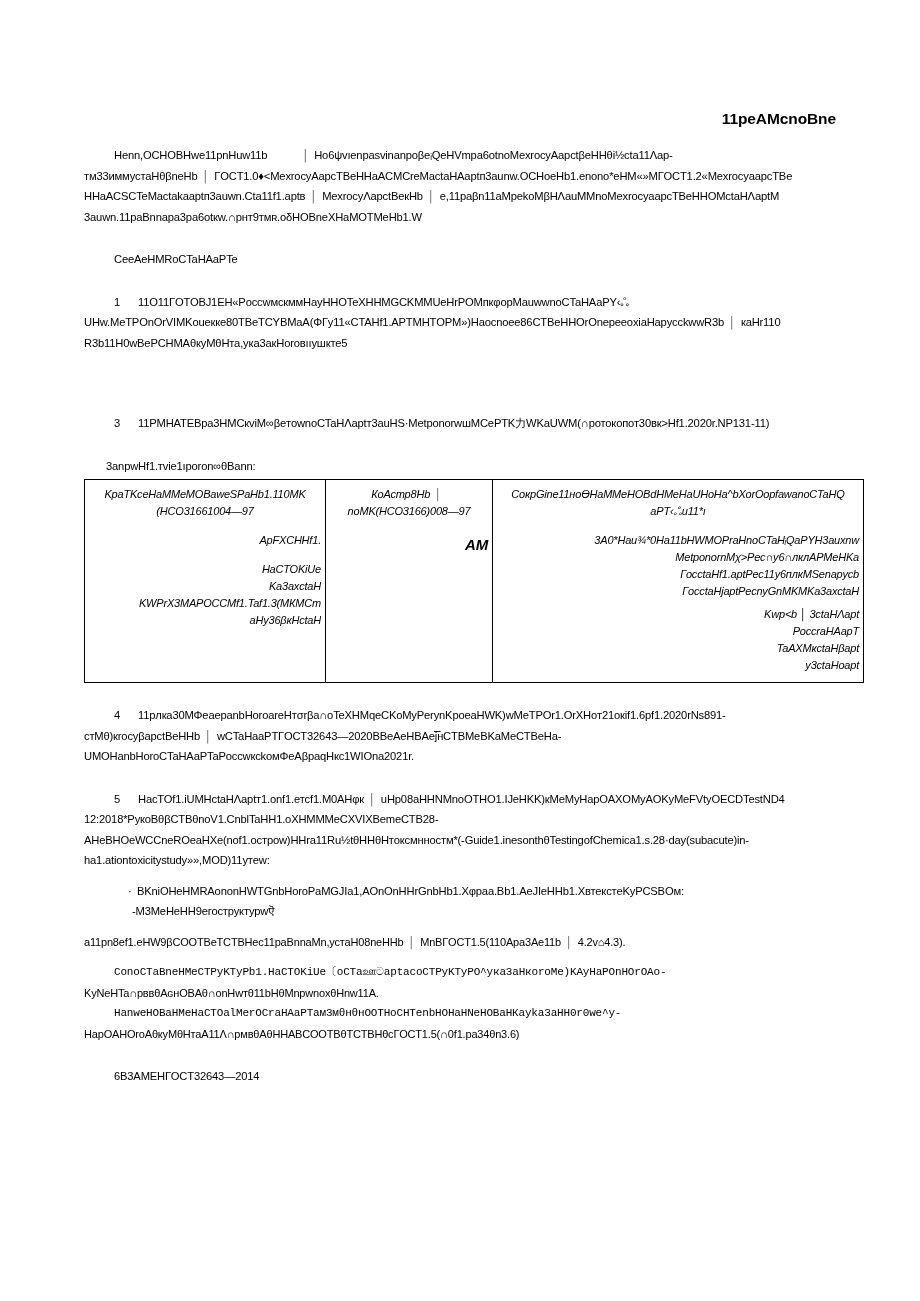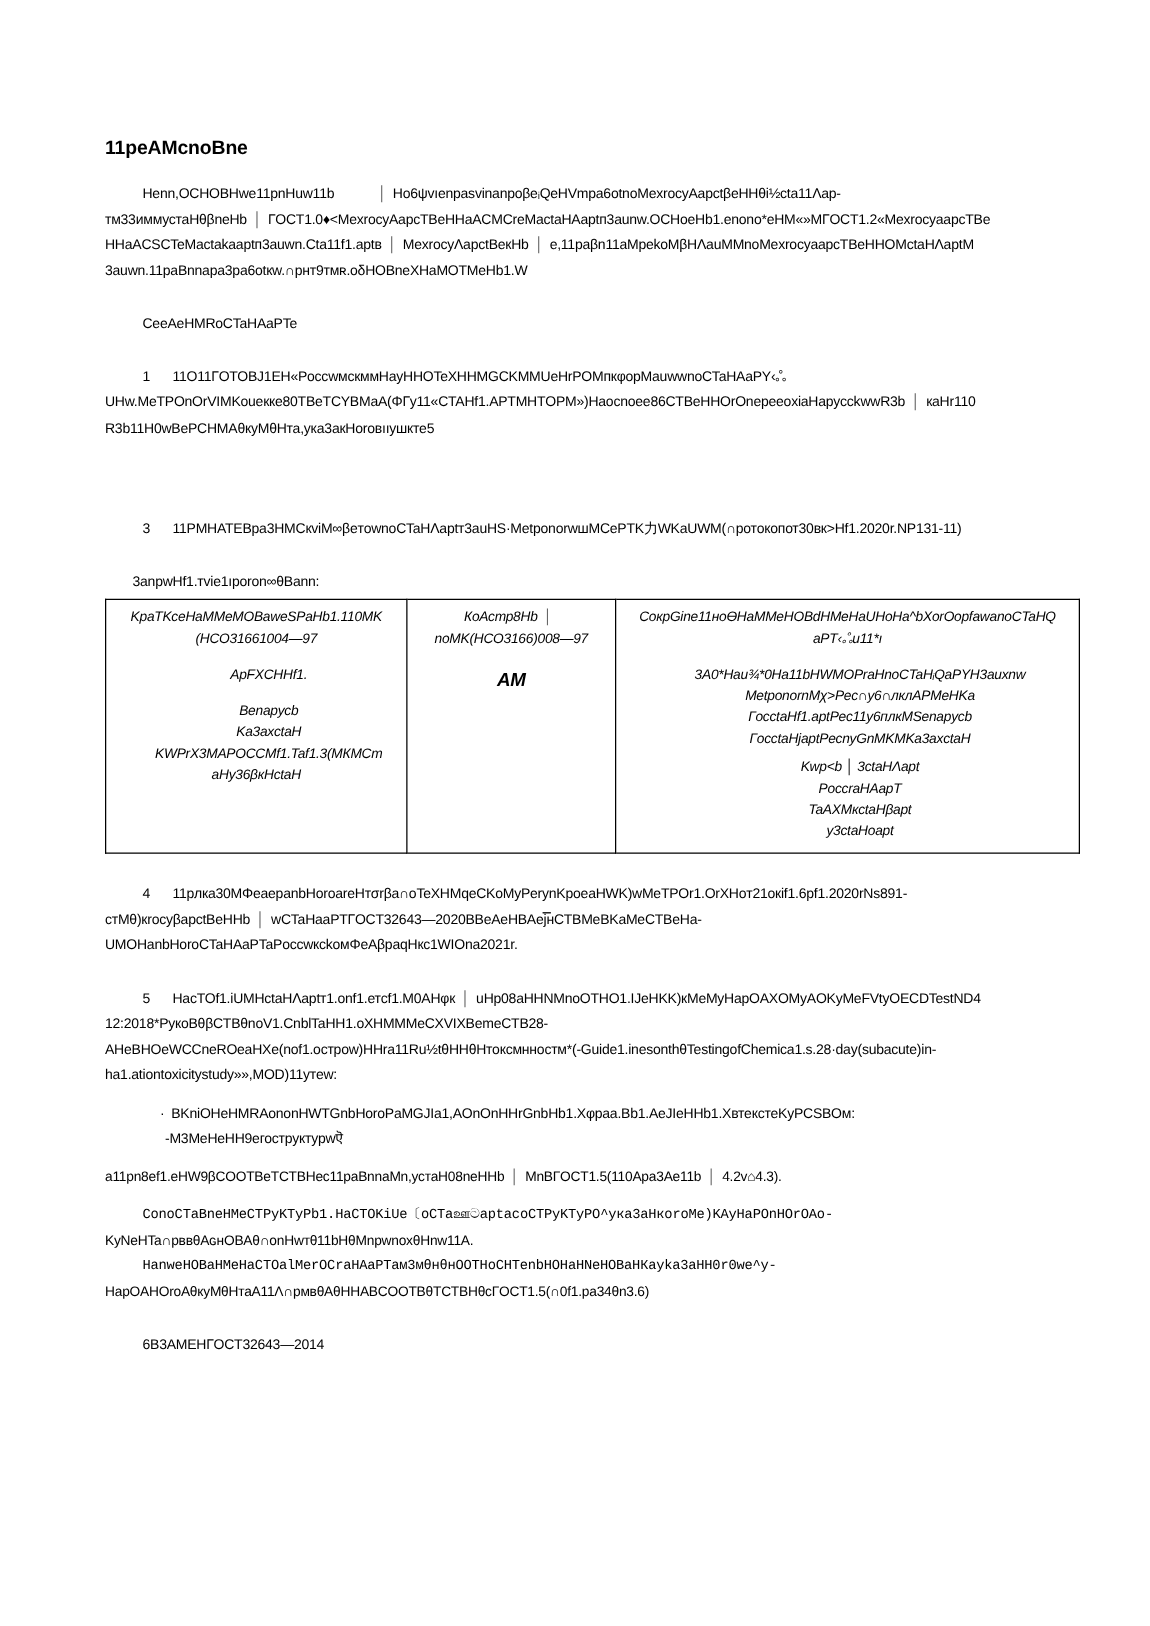--- a/index.html
+++ b/index.html
@@ -24,21 +24,21 @@
   }
   .content {
     position: absolute;
     left: 84px;
     top: 0;
     width: 752px;
   }
 
   
   .doc-title {
-    text-align: left;
+    text-align: right;
     font-size: 15.5px;
     font-weight: bold;
     margin: 110px 0 0 0;
     letter-spacing: -0.1px;
   }
 
   
   .para {
     font-size: 11.2px;
     line-height: 20.5px;
@@ -106,27 +106,27 @@
   table.gost-table td {
     border: 1.1px solid #000;
     vertical-align: top;
     padding: 6px 4px 8px 4px;
     line-height: 17px;
   }
   .col-a { width: 232px; }
   .col-b { width: 158px; }
   .col-c { width: 362px; }
   .cell-center { text-align: center; font-style: italic; }
-  .cell-left { text-align: center; }
+  .cell-left { text-align: right; }
   .cell-pad-top { padding-top: 40px; }
   .big-am {
     font-size: 15px;
     font-weight: bold;
     margin-top: 16px;
-    text-align: center;
+    text-align: right;
   }
   .cell-line { margin: 0; }
   .cell-line.indent { padding-left: 20px; }
   .cell-spacer { height: 12px; }
 
   
   .bullet-row {
     font-size: 11.2px;
     line-height: 20.5px;
     margin: 0;
@@ -221,21 +221,21 @@
 
     <table class="gost-table">
       <tbody>
         <tr>
           <td class="col-a cell-center cell-pad-top">
             <div class="cell-line">KpaTKceHaMMeMOBaweSPaHb1.110MK</div>
             <div class="cell-line">(HCO31661004—97</div>
             <div class="cell-spacer"></div>
             <div class="cell-line cell-left indent">ApFXCHHf1.</div>
             <div class="cell-spacer"></div>
-            <div class="cell-line cell-left indent">Benapycb</div>
+            <div class="cell-line cell-left indent">HaCTOKiUe</div>
             <div class="cell-line cell-left indent">Ka3axctaH</div>
             <div class="cell-line cell-left indent">KWPrX3MAPOCCMf1.Taf1.3(МКМCт</div>
             <div class="cell-line cell-left">aHy36βкHctaH</div>
           </td>
           <td class="col-b cell-center">
             <div class="cell-line">
               <span>КоАстр8Hb</span><span class="sep">│</span><span>noMK(HCO3166)008—97</span>
             </div>
             <div class="big-am">AM</div>
           </td>

